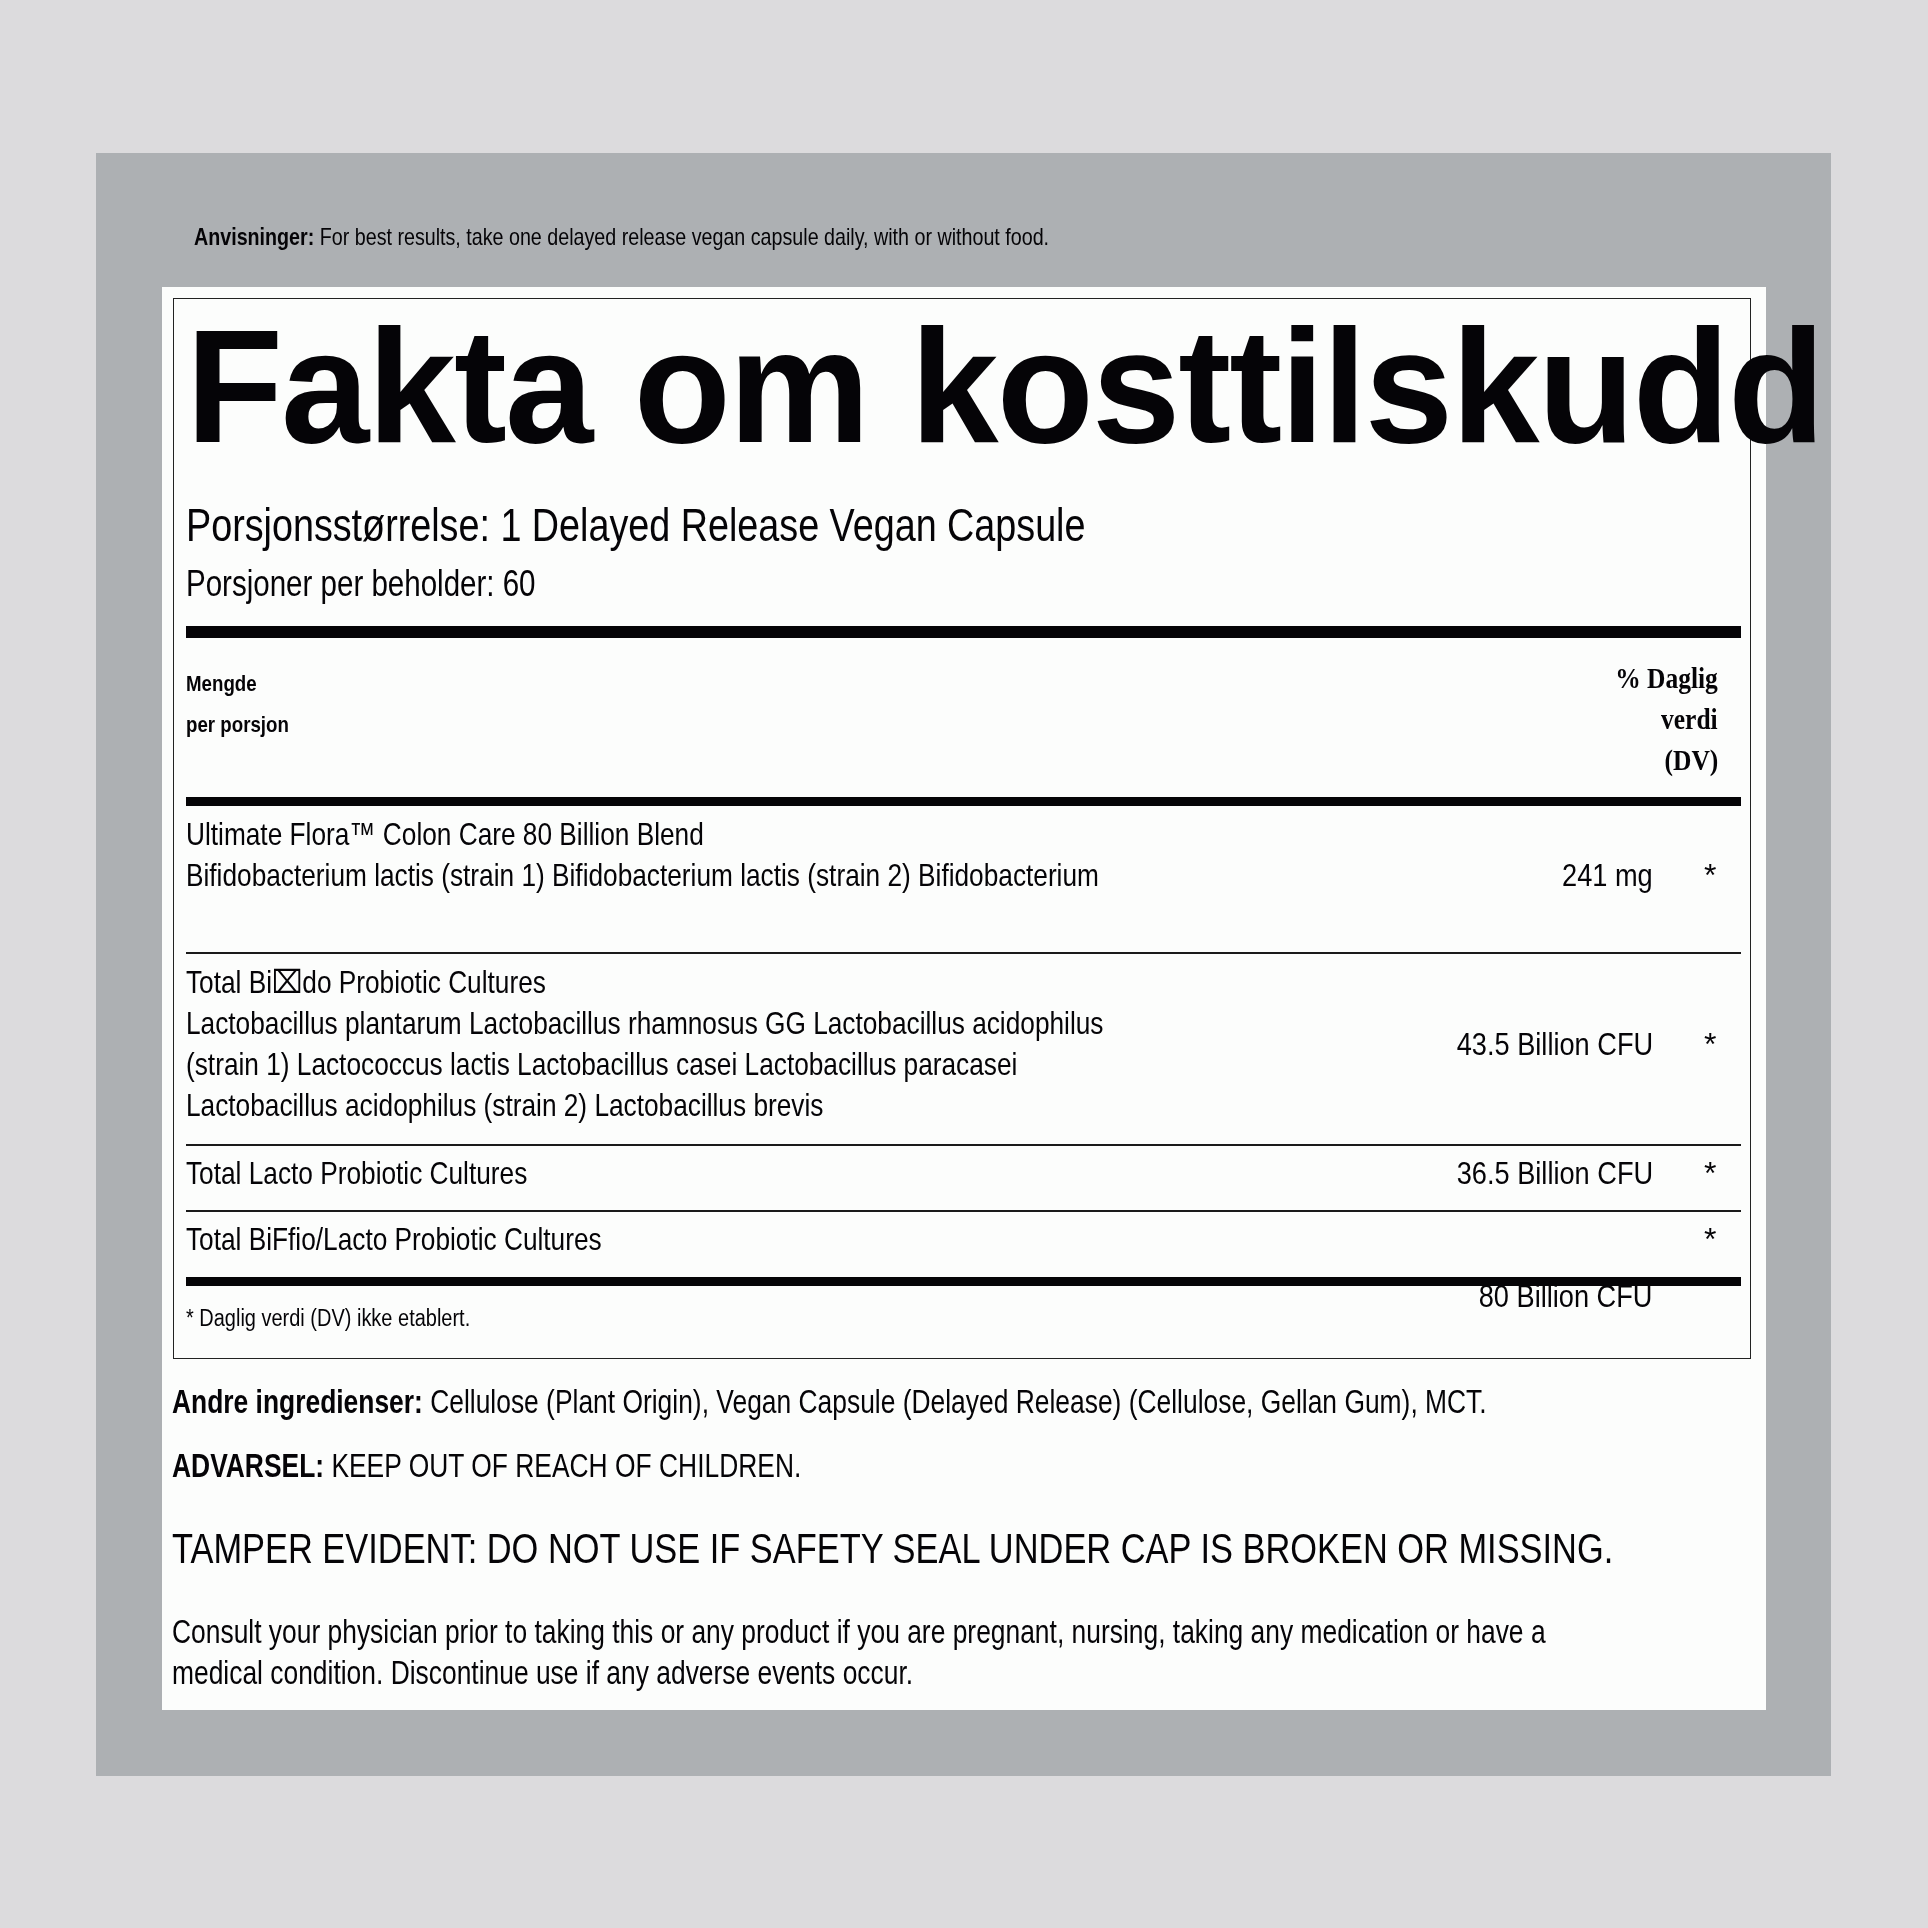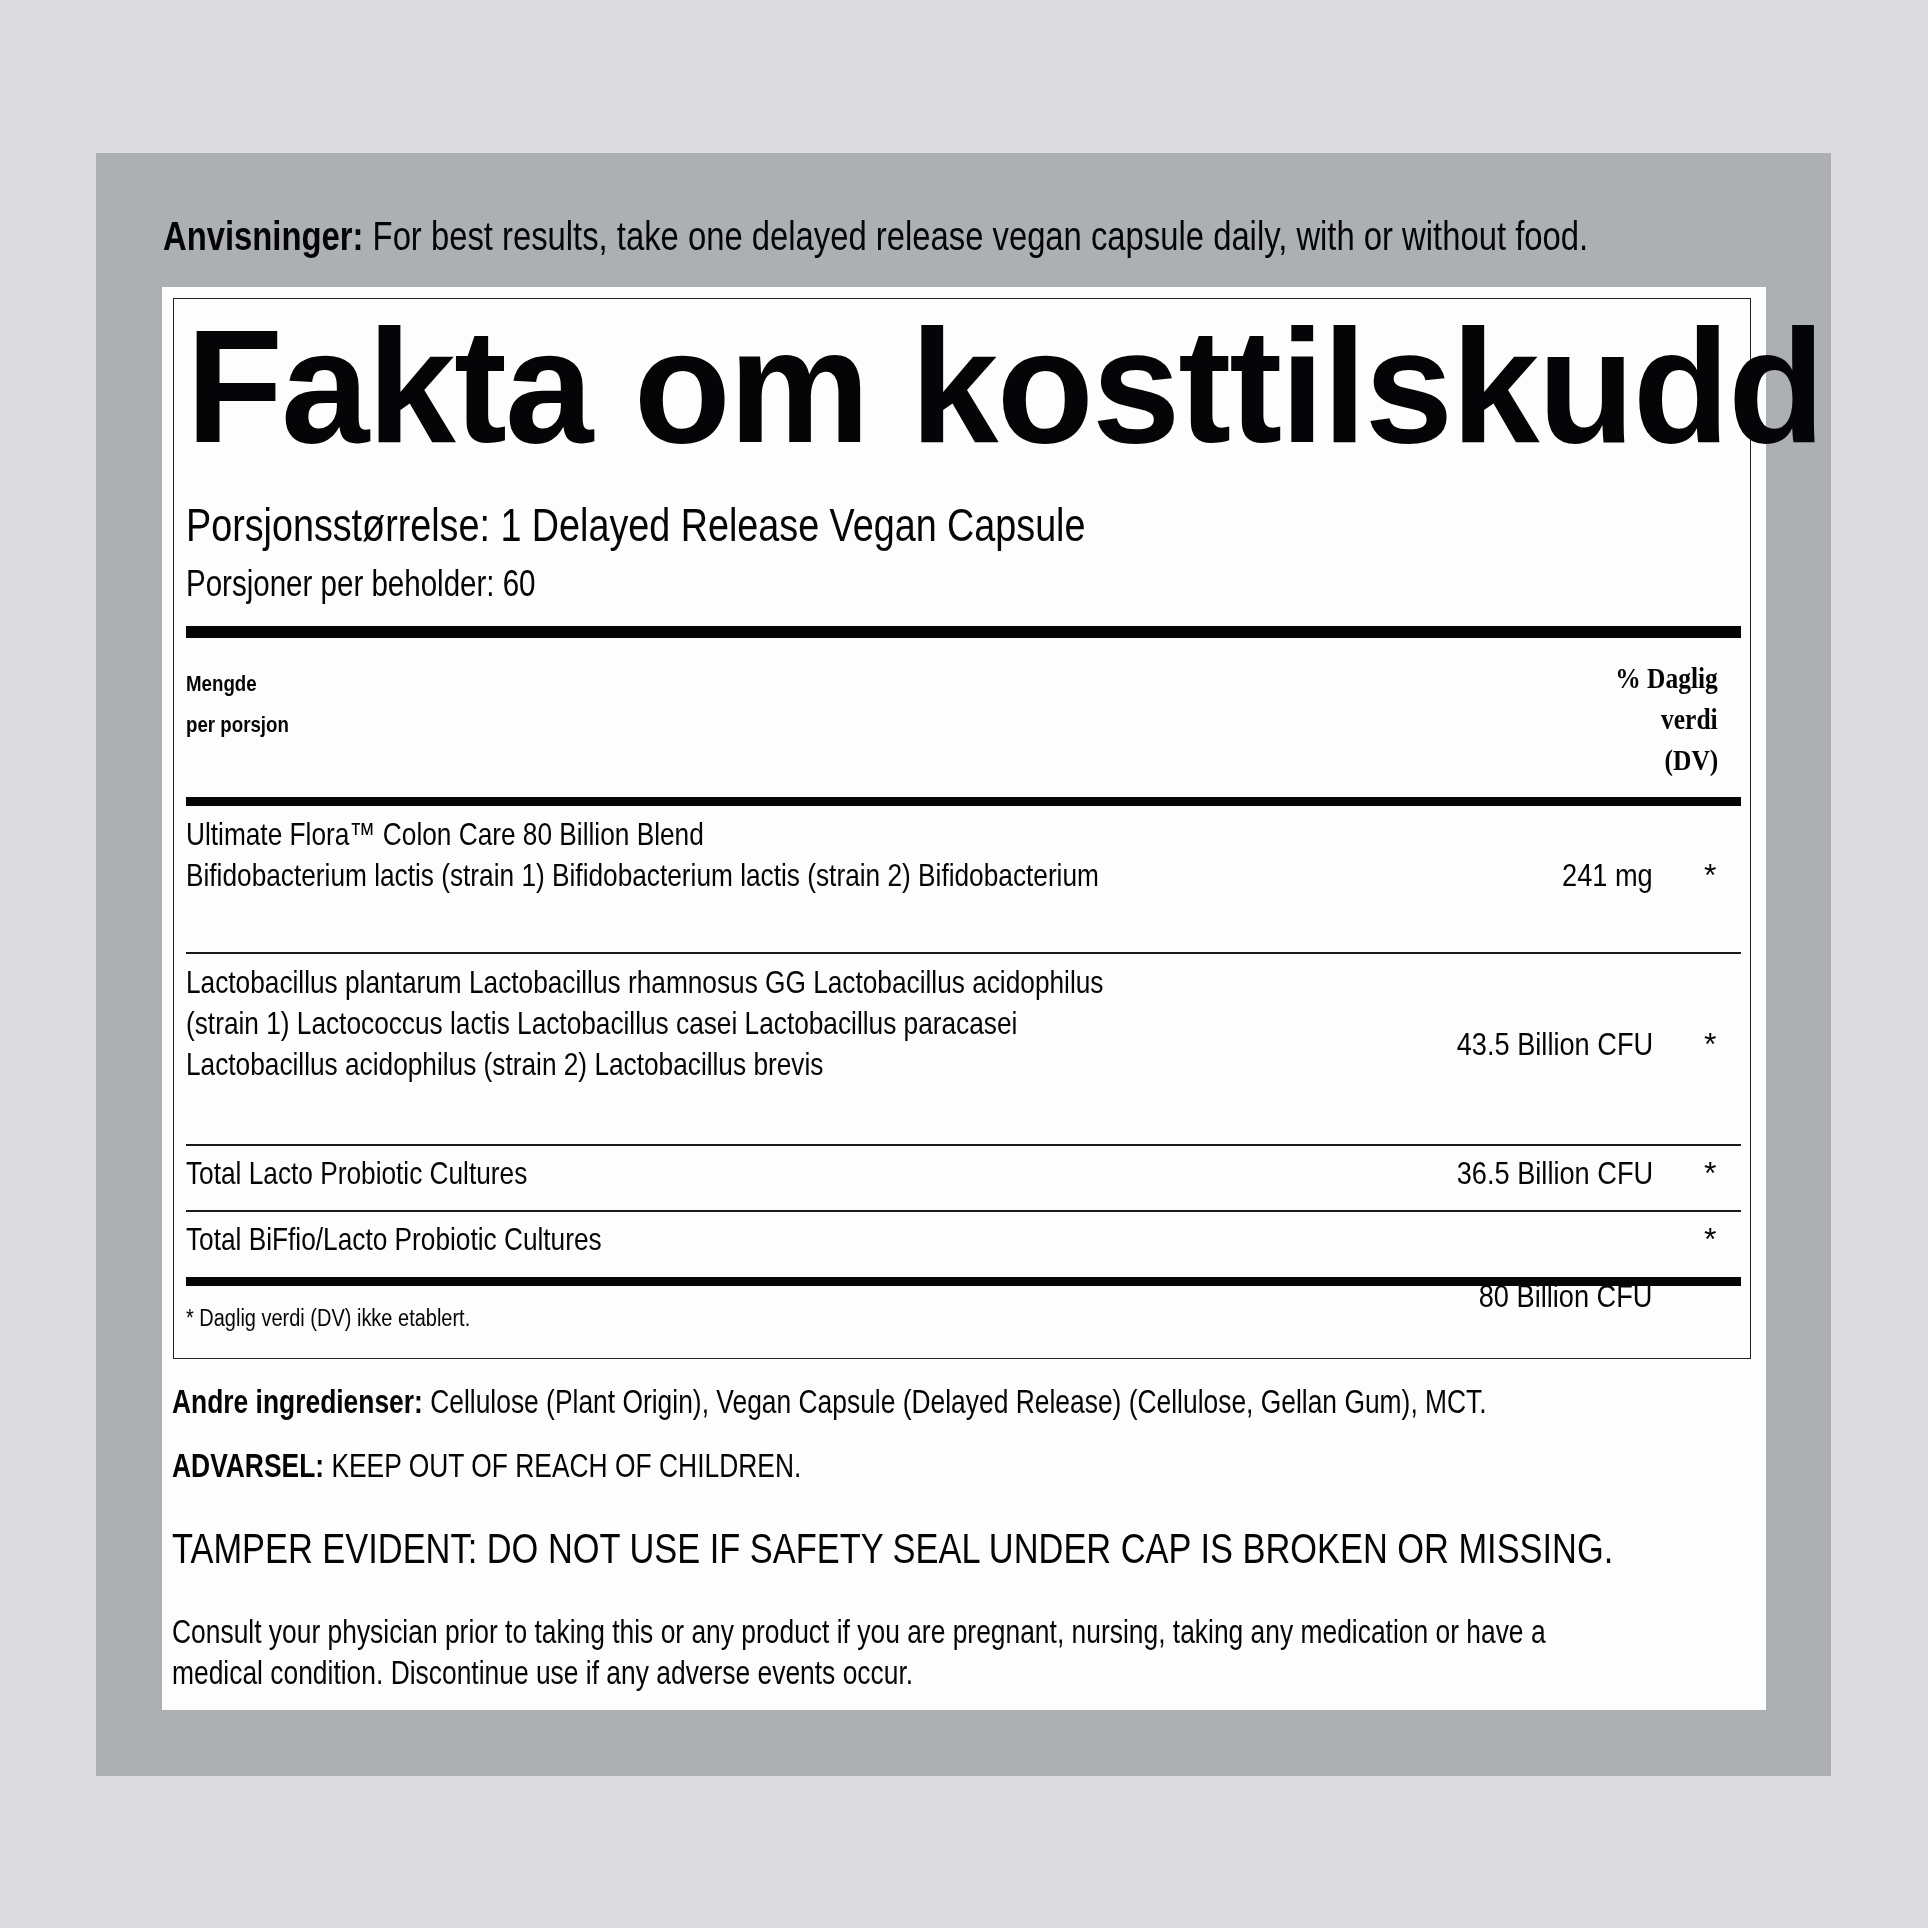--- a/index.html
+++ b/index.html
@@ -11,21 +11,21 @@
   }
   .abs { position:absolute; }
   .frame { left:96px; top:153px; width:1735px; height:1623px; background:#adb0b3; }
   .panel { left:162px; top:287px; width:1604px; height:1423px; background:#fcfdfc; }
   .factsbox { left:173px; top:298px; width:1576px; height:1059px; border:1.9px solid #222; background:#fcfdfc; box-sizing:content-box; }
 
   
   .cond { display:inline-block; transform-origin:0 0; white-space:nowrap; }
   .cond-r { display:inline-block; transform-origin:100% 0; white-space:nowrap; }
 
-  .directions { left:163px; top:215px; font-size:40px; line-height:43px; }
+  .directions { left:194px; top:215px; font-size:24px; line-height:43px; }
   .directions .lbl { font-weight:bold; }
 
   .title { left:186px; top:301px; font-size:162px; font-weight:bold; line-height:169px; letter-spacing:-1.9px; }
 
   .serving { left:186px; top:504px; font-size:46px; line-height:43px; }
   .servings { left:186px; top:562px; font-size:36px; line-height:43px; }
 
   .bar { background:#050407; left:186px; width:1555px; }
   .bar.thick1 { top:626px; height:12.2px; }
   .bar.thick2 { top:797px; height:8.5px; }
@@ -90,20 +90,21 @@
   <div><span class="cond" style="transform:scaleX(0.82)">Bifidobacterium lactis (strain 1) Bifidobacterium lactis (strain 2) Bifidobacterium</span></div>
 </div>
 <div class="abs row-amt" style="top:855px">
   <span class="cond-r" style="transform:scaleX(0.85)">241 mg</span>
 </div>
 <div class="abs row-dv" style="top:855px">*</div>
 
 <div class="abs line" style="top:952px"></div>
 
 <div class="abs row-name" style="top:962px">
+  <div><span class="cond" style="transform:scaleX(0.82)">Total Bi⌧do Probiotic Cultures</span></div>
   <div><span class="cond" style="transform:scaleX(0.82)">Lactobacillus plantarum Lactobacillus rhamnosus GG Lactobacillus acidophilus</span></div>
   <div><span class="cond" style="transform:scaleX(0.82)">(strain 1) Lactococcus lactis Lactobacillus casei Lactobacillus paracasei</span></div>
   <div><span class="cond" style="transform:scaleX(0.82)">Lactobacillus acidophilus (strain 2) Lactobacillus brevis</span></div>
 </div>
 <div class="abs row-amt" style="top:1024px">
   <span class="cond-r" style="transform:scaleX(0.85)">43.5 Billion CFU</span>
 </div>
 <div class="abs row-dv" style="top:1024px">*</div>
 
 <div class="abs line" style="top:1144px"></div>

